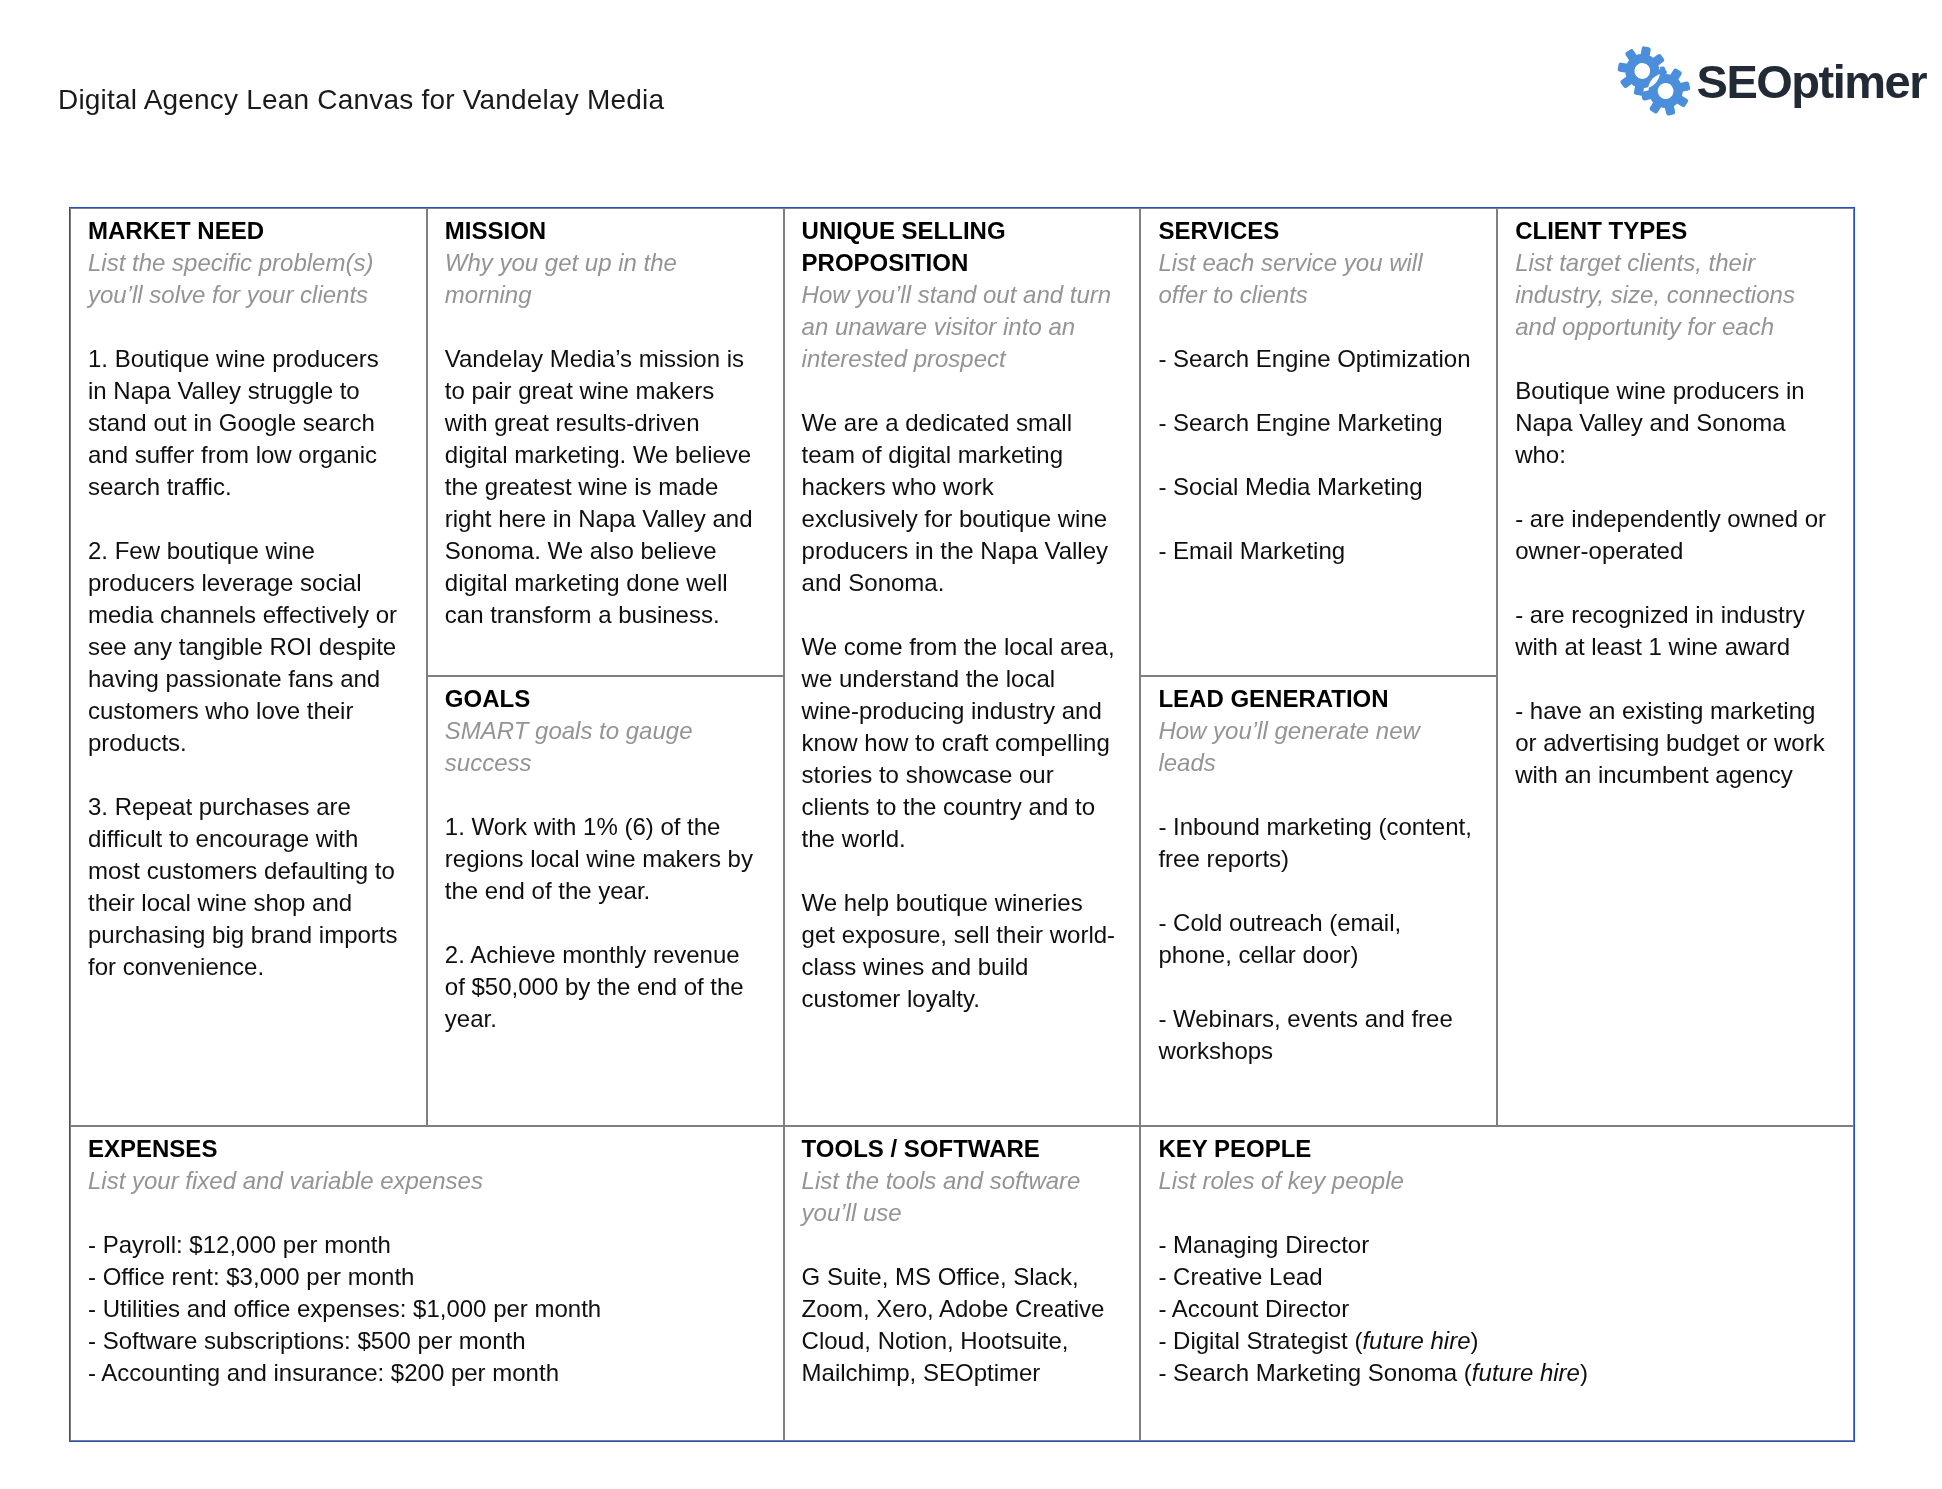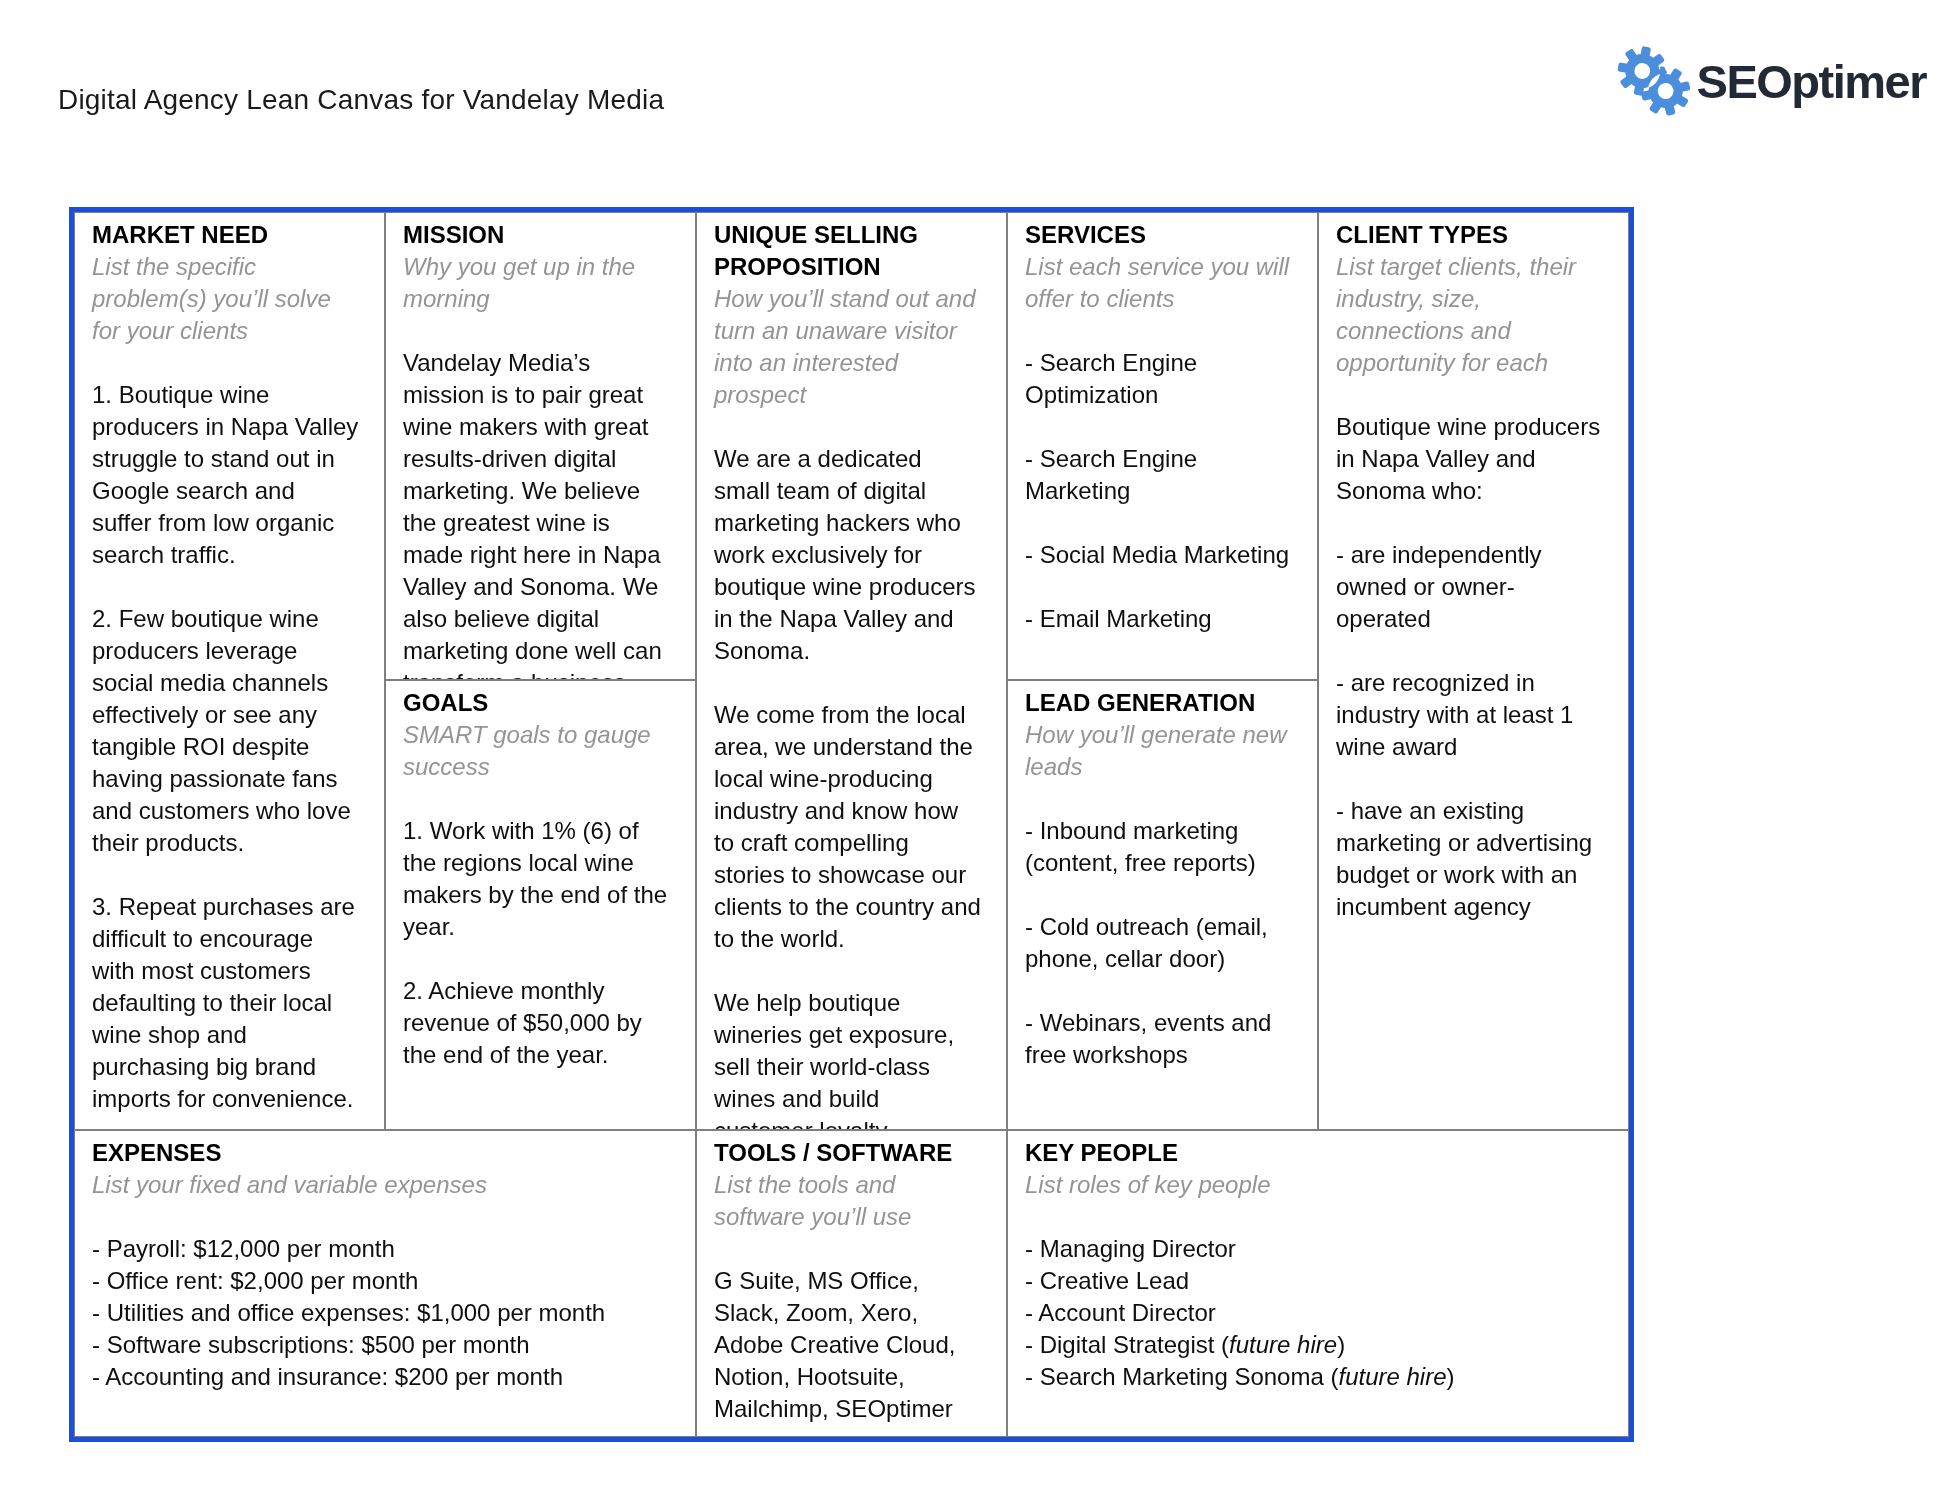--- a/index.html
+++ b/index.html
@@ -21,25 +21,25 @@
     position:absolute; top:46px; right:16px;
     display:flex; align-items:center; gap:1px;
   }
   .logo-text {
     font-size:47px; font-weight:bold; color:#222a36;
     letter-spacing:-1.5px;
   }
 
   .canvas {
     position:absolute; left:69px; top:207px;
-    width:1565px; height:1235px;
+    width:1786px; height:1235px;
     display:grid;
     grid-template-columns:repeat(5, 1fr);
     grid-template-rows:468px 450px 1fr;
-    border:5px solid #1d4ed8;
+    border:1px solid #1d4ed8;
     background:#fff;
   }
   .cell {
     border:1px solid #7f7f7f;
     padding:6px 24px 8px 17px;
     overflow:hidden;
     background:#fff;
   }
   .cell-market-need  { grid-column:1;   grid-row:1 / 3; }
   .cell-mission      { grid-column:2;   grid-row:1; }
@@ -171,21 +171,21 @@
       <p class="para">Boutique wine producers in Napa Valley and Sonoma who:</p>
       <p class="para">- are independently owned or owner-operated</p>
       <p class="para">- are recognized in industry with at least 1 wine award</p>
       <p class="para">- have an existing marketing or advertising budget or work with an incumbent agency</p>
     </section>
 
     <section class="cell cell-expenses">
       <h2>EXPENSES</h2>
       <p class="sub">List your fixed and variable expenses</p>
       <p class="item">- Payroll: $12,000 per month</p>
-      <p class="item">- Office rent: $2,000 per month</p>
+      <p class="item">- Office rent: $3,000 per month</p>
       <p class="item">- Utilities and office expenses: $1,000 per month</p>
       <p class="item">- Software subscriptions: $500 per month</p>
       <p class="item">- Accounting and insurance: $200 per month</p>
     </section>
 
     <section class="cell cell-tools">
       <h2>TOOLS / SOFTWARE</h2>
       <p class="sub">List the tools and software you’ll use</p>
       <p class="para">G Suite, MS Office, Slack, Zoom, Xero, Adobe Creative Cloud, Notion, Hootsuite, Mailchimp, SEOptimer</p>
     </section>

